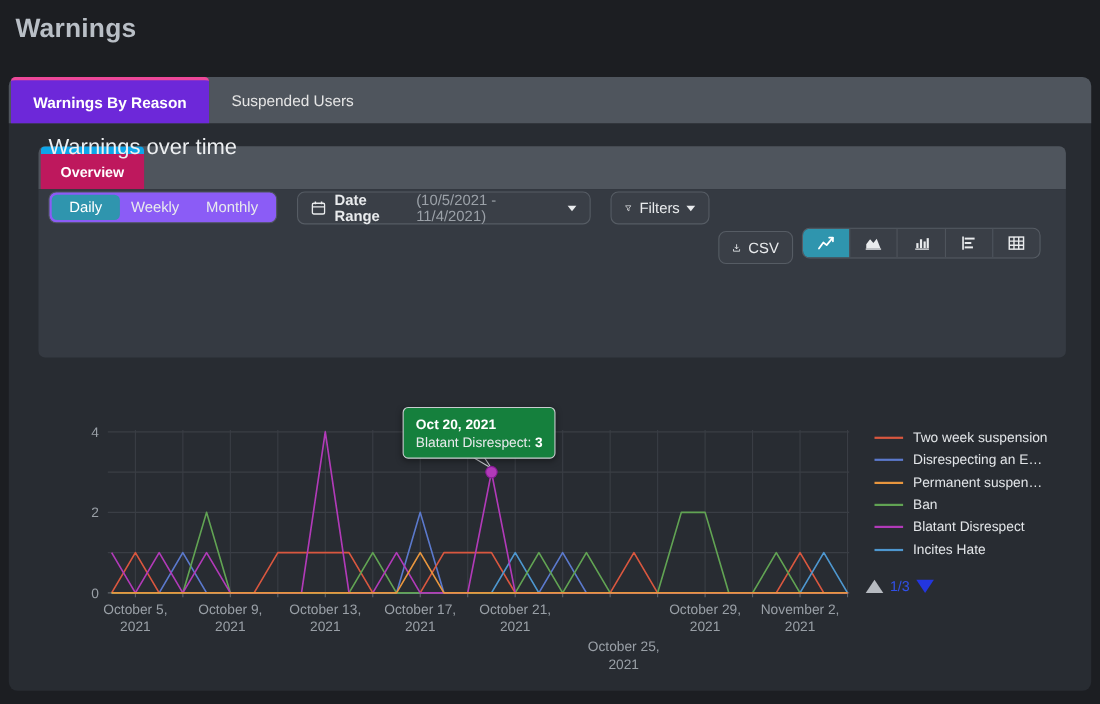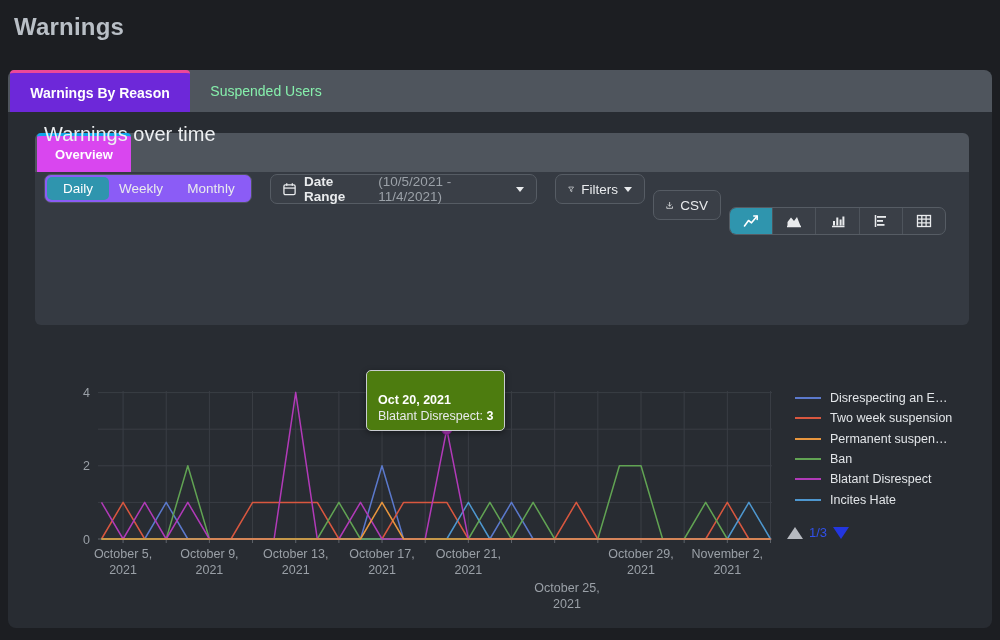--- a/index.html
+++ b/index.html
@@ -5,46 +5,46 @@
   * { margin:0; padding:0; box-sizing:border-box; }
   html,body { width:1000px; height:640px; overflow:hidden; }
   body { font-family:"Liberation Sans", sans-serif; background:#1c1e22; position:relative; }
   .screen { position:absolute; inset:0; width:1000px; height:640px; }
 
   .page-title { position:absolute; left:14px; top:13px; font-size:24px; font-weight:700; color:#b9bfc6; letter-spacing:.2px; }
 
   .card { position:absolute; left:8px; top:70px; width:984px; height:558px; background:#282c32; border-radius:8px; }
 
   .tabstrip { position:absolute; left:0; top:0; width:100%; height:42px; background:#4f555d; border-radius:8px 8px 0 0; display:flex; }
-  .tab { height:42px; display:flex; align-items:center; justify-content:center; font-size:14px; color:#86efac; cursor:default; }
+  .tab { height:42px; display:flex; align-items:center; justify-content:center; font-size:14px; color:#e5e5e5; cursor:default; }
   .tab.active { background:#6d28d9; color:#ffffff; font-weight:700; border-top:3px solid #ec4899; border-radius:4px 4px 0 0; margin-left:2px; }
   .tab-main-active { width:180px; }
   .tab-main-idle { width:152px; }
 
   .sub-tabstrip { position:absolute; left:27px; top:63px; width:934px; height:39px; background:#4f555d; border-radius:6px 6px 0 0; display:flex; }
   .subtab { height:39px; width:94px; display:flex; align-items:center; justify-content:center; font-size:13px; color:#ffffff; font-weight:700; }
-  .subtab.active { background:#d946ef; border-top:3px solid #0ea5e9; border-radius:4px 4px 0 0; margin-left:2px; }
+  .subtab.active { background:#be185d; border-top:7px solid #0ea5e9; border-radius:4px 4px 0 0; margin-left:2px; }
   .subpanel { position:absolute; left:27px; top:102px; width:934px; height:153px; background:#353a42; border-radius:0 0 6px 6px; }
 
   .heading { position:absolute; left:44px; top:123px; font-size:20px; font-weight:400; color:#edeff1; }
 
   .btn { background:#3a3f47; border:1px solid #565c64; border-radius:7px; color:#e9ebed; font-size:13.5px; display:flex; align-items:center; position:absolute; height:29px; padding:14px 12px; cursor:pointer; }
   .freq-group { position:absolute; left:44px; top:174px; width:208px; height:29px; background:#8b5cf6; border:1px solid #4f555d; border-radius:7px; display:flex; align-items:center; padding:2px; }
   .freq-btn { flex:0 0 auto; height:23px; border-radius:5px; color:#e9ebed; font-size:13.5px; display:flex; align-items:center; justify-content:center; cursor:pointer; background:transparent; border:none; }
   .freq-daily { width:62px; background:#2f95ae; color:#ffffff; }
   .freq-weekly { width:64px; }
   .freq-monthly { width:76px; }
 
   .btn-date { left:270px; top:174px; width:267px; }
   .btn-date .bold { font-weight:700; margin:0 5px 0 8px; }
   .btn-date .muted { color:#9ba1a8; margin-right:7px; }
   .btn-filters { left:555px; top:174px; width:90px; }
   .btn-filters .lbl { margin:0 6px 0 7px; }
 
-  .btn-csv { left:653px; top:190px; width:68px; height:28px; }
+  .btn-csv { left:653px; top:210px; width:68px; height:28px; }
   .btn-csv .lbl { margin-left:7px; font-size:13.5px; }
 
   .ct-group { position:absolute; left:729px; top:207px; width:217px; height:28px; background:#3a3f47; border:1px solid #565c64; border-radius:7px; display:flex; overflow:hidden; }
   .ct-btn { flex:1 1 0; display:flex; align-items:center; justify-content:center; border-left:1px solid #4e545c; cursor:pointer; }
   .ct-btn:first-child { border-left:none; }
   .ct-btn.active { background:#2f95ae; }
 
   .caret { display:inline-block; width:0; height:0; border-left:4px solid transparent; border-right:4px solid transparent; border-top:5px solid #e9ebed; margin-top:1px; }
 
   .chart-svg { position:absolute; left:70px; top:382px; }
@@ -53,21 +53,21 @@
   .legend { position:absolute; left:795px; top:390px; }
   .legend-item { display:flex; align-items:center; height:16.3px; margin-bottom:4px; cursor:pointer; }
   .swatch { width:26px; height:2px; flex:0 0 auto; }
   .legend-label { margin-left:9px; font-size:12.5px; color:#e2e5e8; white-space:nowrap; }
 
   .pager { position:absolute; left:787px; top:525px; display:flex; align-items:center; gap:6px; }
   .tri-up { width:0; height:0; border-left:8px solid transparent; border-right:8px solid transparent; border-bottom:12px solid #b6bac0; cursor:pointer; }
   .tri-down { width:0; height:0; border-left:8px solid transparent; border-right:8px solid transparent; border-top:12px solid #2336df; cursor:pointer; }
   .pager-label { font-size:13px; color:#3150e8; }
 
-  .tooltip { position:absolute; left:366px; top:370px; background:#4d7c0f; border:1px solid #c9ccd0; border-radius:5px; padding:21px 11px 6px 11px; box-shadow:0 2px 6px rgba(0,0,0,.4); z-index:5; }
+  .tooltip { position:absolute; left:366px; top:370px; background:#15803d; border:1px solid #c9ccd0; border-radius:5px; padding:7px 11px 6px 11px; box-shadow:0 2px 6px rgba(0,0,0,.4); z-index:5; }
   .tt-line1 { font-size:12.5px; font-weight:700; color:#ffffff; line-height:16px; }
   .tt-line2 { font-size:12.5px; color:#e8eaec; line-height:16px; }
   .tt-line2 b { color:#ffffff; }
 
   .ico { display:block; }
 </style>
 </head>
 <body>
 
 <div class="screen">
@@ -245,26 +245,26 @@
         <div>2021</div>
       </div>
       <div class="xlabel" style="left: 662.32px;">
         <div>November 2,</div>
         <div>2021</div>
       </div>
     </div>
 
   <div class="legend" id="legend">
       <div class="legend-item">
+        <span class="swatch" style="background: rgb(217, 87, 63);"></span>
+        <span class="legend-label">Two week suspension</span>
+      </div>
+      <div class="legend-item">
         <span class="swatch" style="background: rgb(91, 121, 204);"></span>
         <span class="legend-label">Disrespecting an E…</span>
-      </div>
-      <div class="legend-item">
-        <span class="swatch" style="background: rgb(217, 87, 63);"></span>
-        <span class="legend-label">Two week suspension</span>
       </div>
       <div class="legend-item">
         <span class="swatch" style="background: rgb(232, 150, 62);"></span>
         <span class="legend-label">Permanent suspen…</span>
       </div>
       <div class="legend-item">
         <span class="swatch" style="background: rgb(97, 163, 83);"></span>
         <span class="legend-label">Ban</span>
       </div>
       <div class="legend-item">

